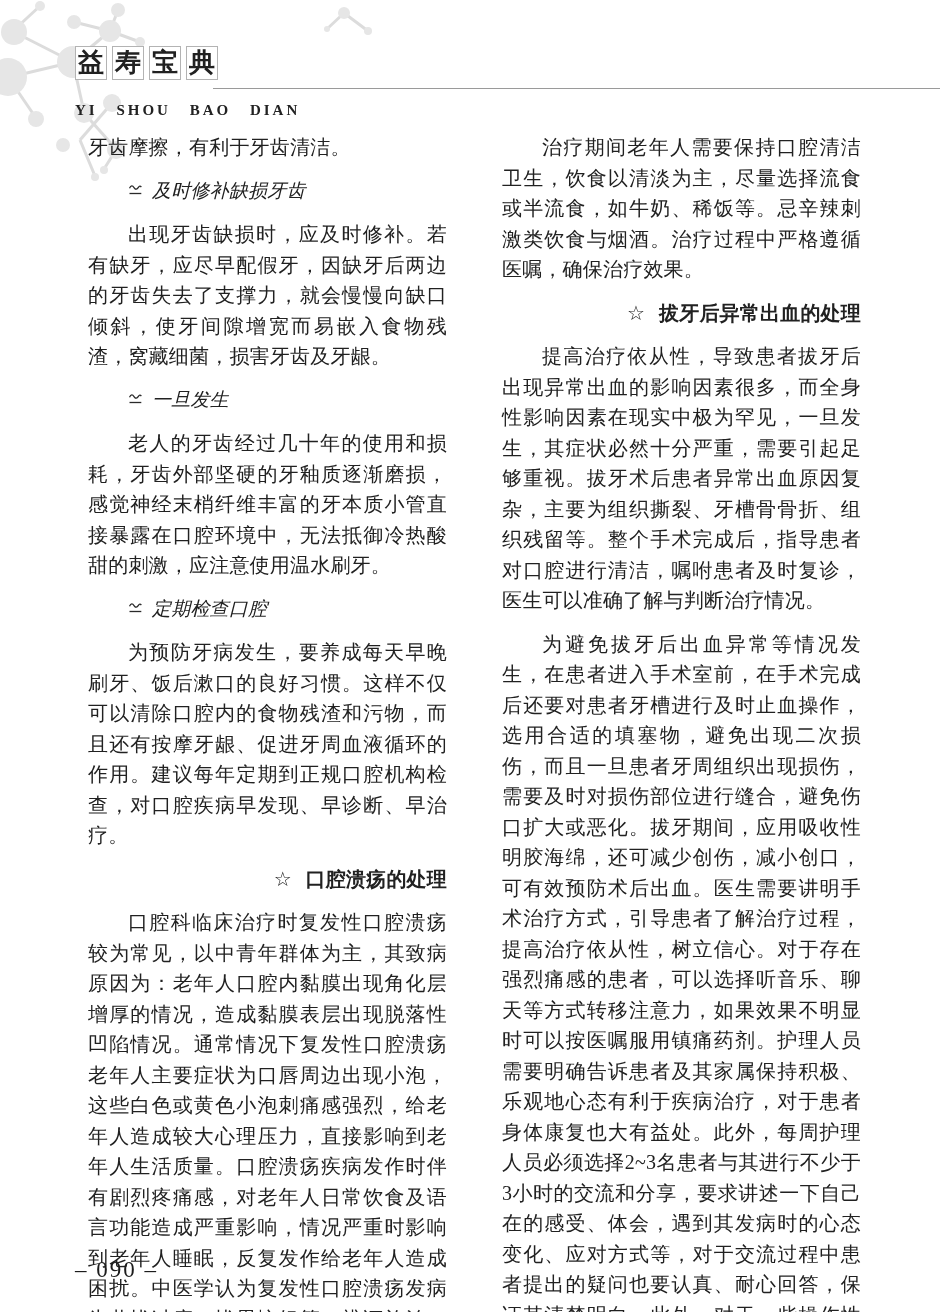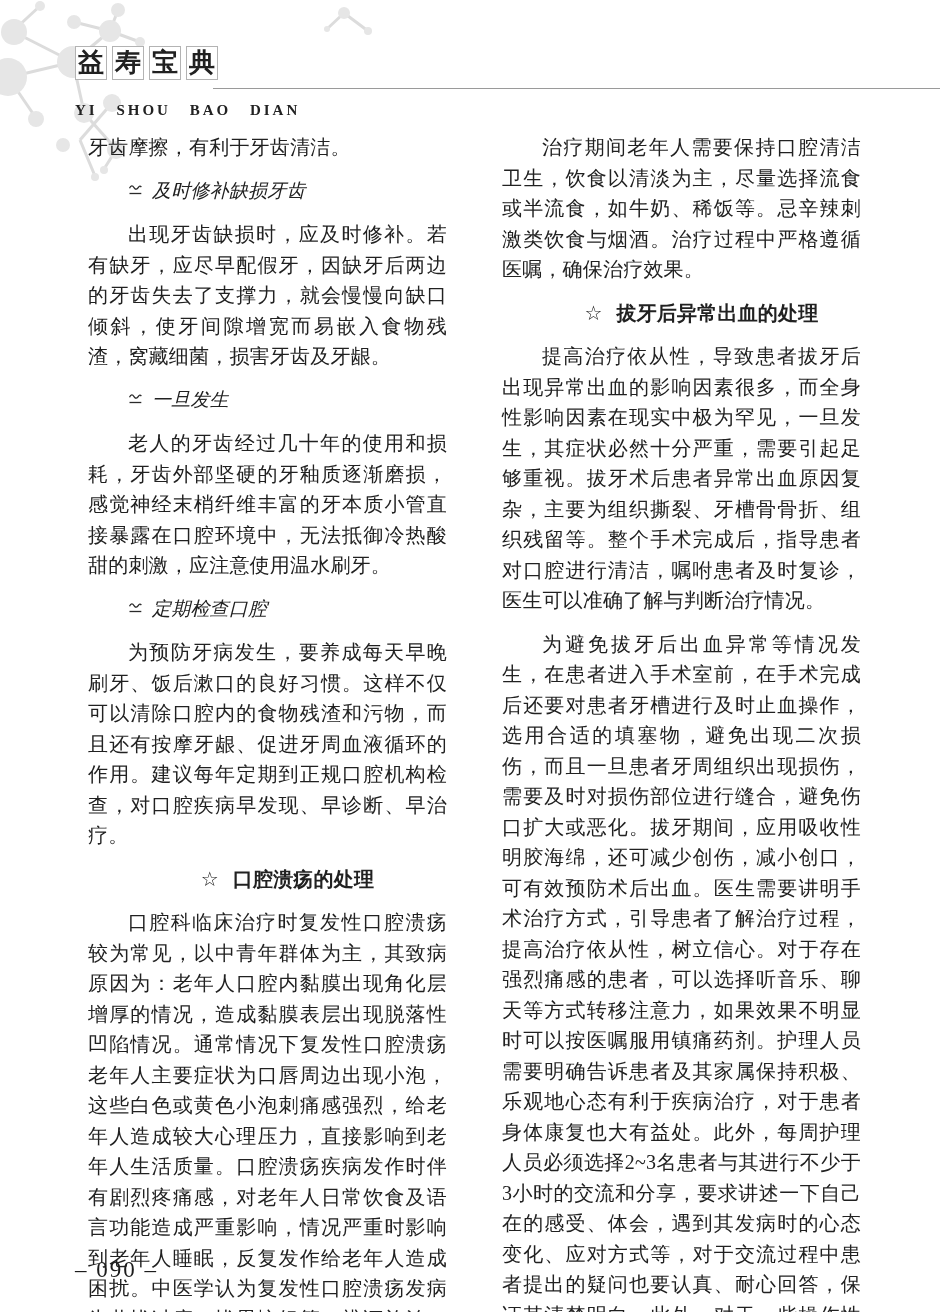--- a/index.html
+++ b/index.html
@@ -58,21 +58,21 @@
     font-style:italic;
     font-size:19px;
     text-align:center;
     display:flex;align-items:center;
   }
   .sub-heading .marker{display:inline-flex;margin-right:9px;flex:none;}
   .section-heading{
     padding-left:40px;
     font-weight:bold;
     font-family:"Liberation Sans","DejaVu Sans",sans-serif;
-    text-align:center;
+    text-align:right;
   }
   .section-heading .star{font-weight:normal;margin-right:8px;font-family:"DejaVu Sans",sans-serif;}
   
   .page-number{
     position:absolute;left:75px;top:1257px;
     font-size:23px;letter-spacing:2px;color:#1c1c1c;
   }
 </style>
 </head>
 <body>

